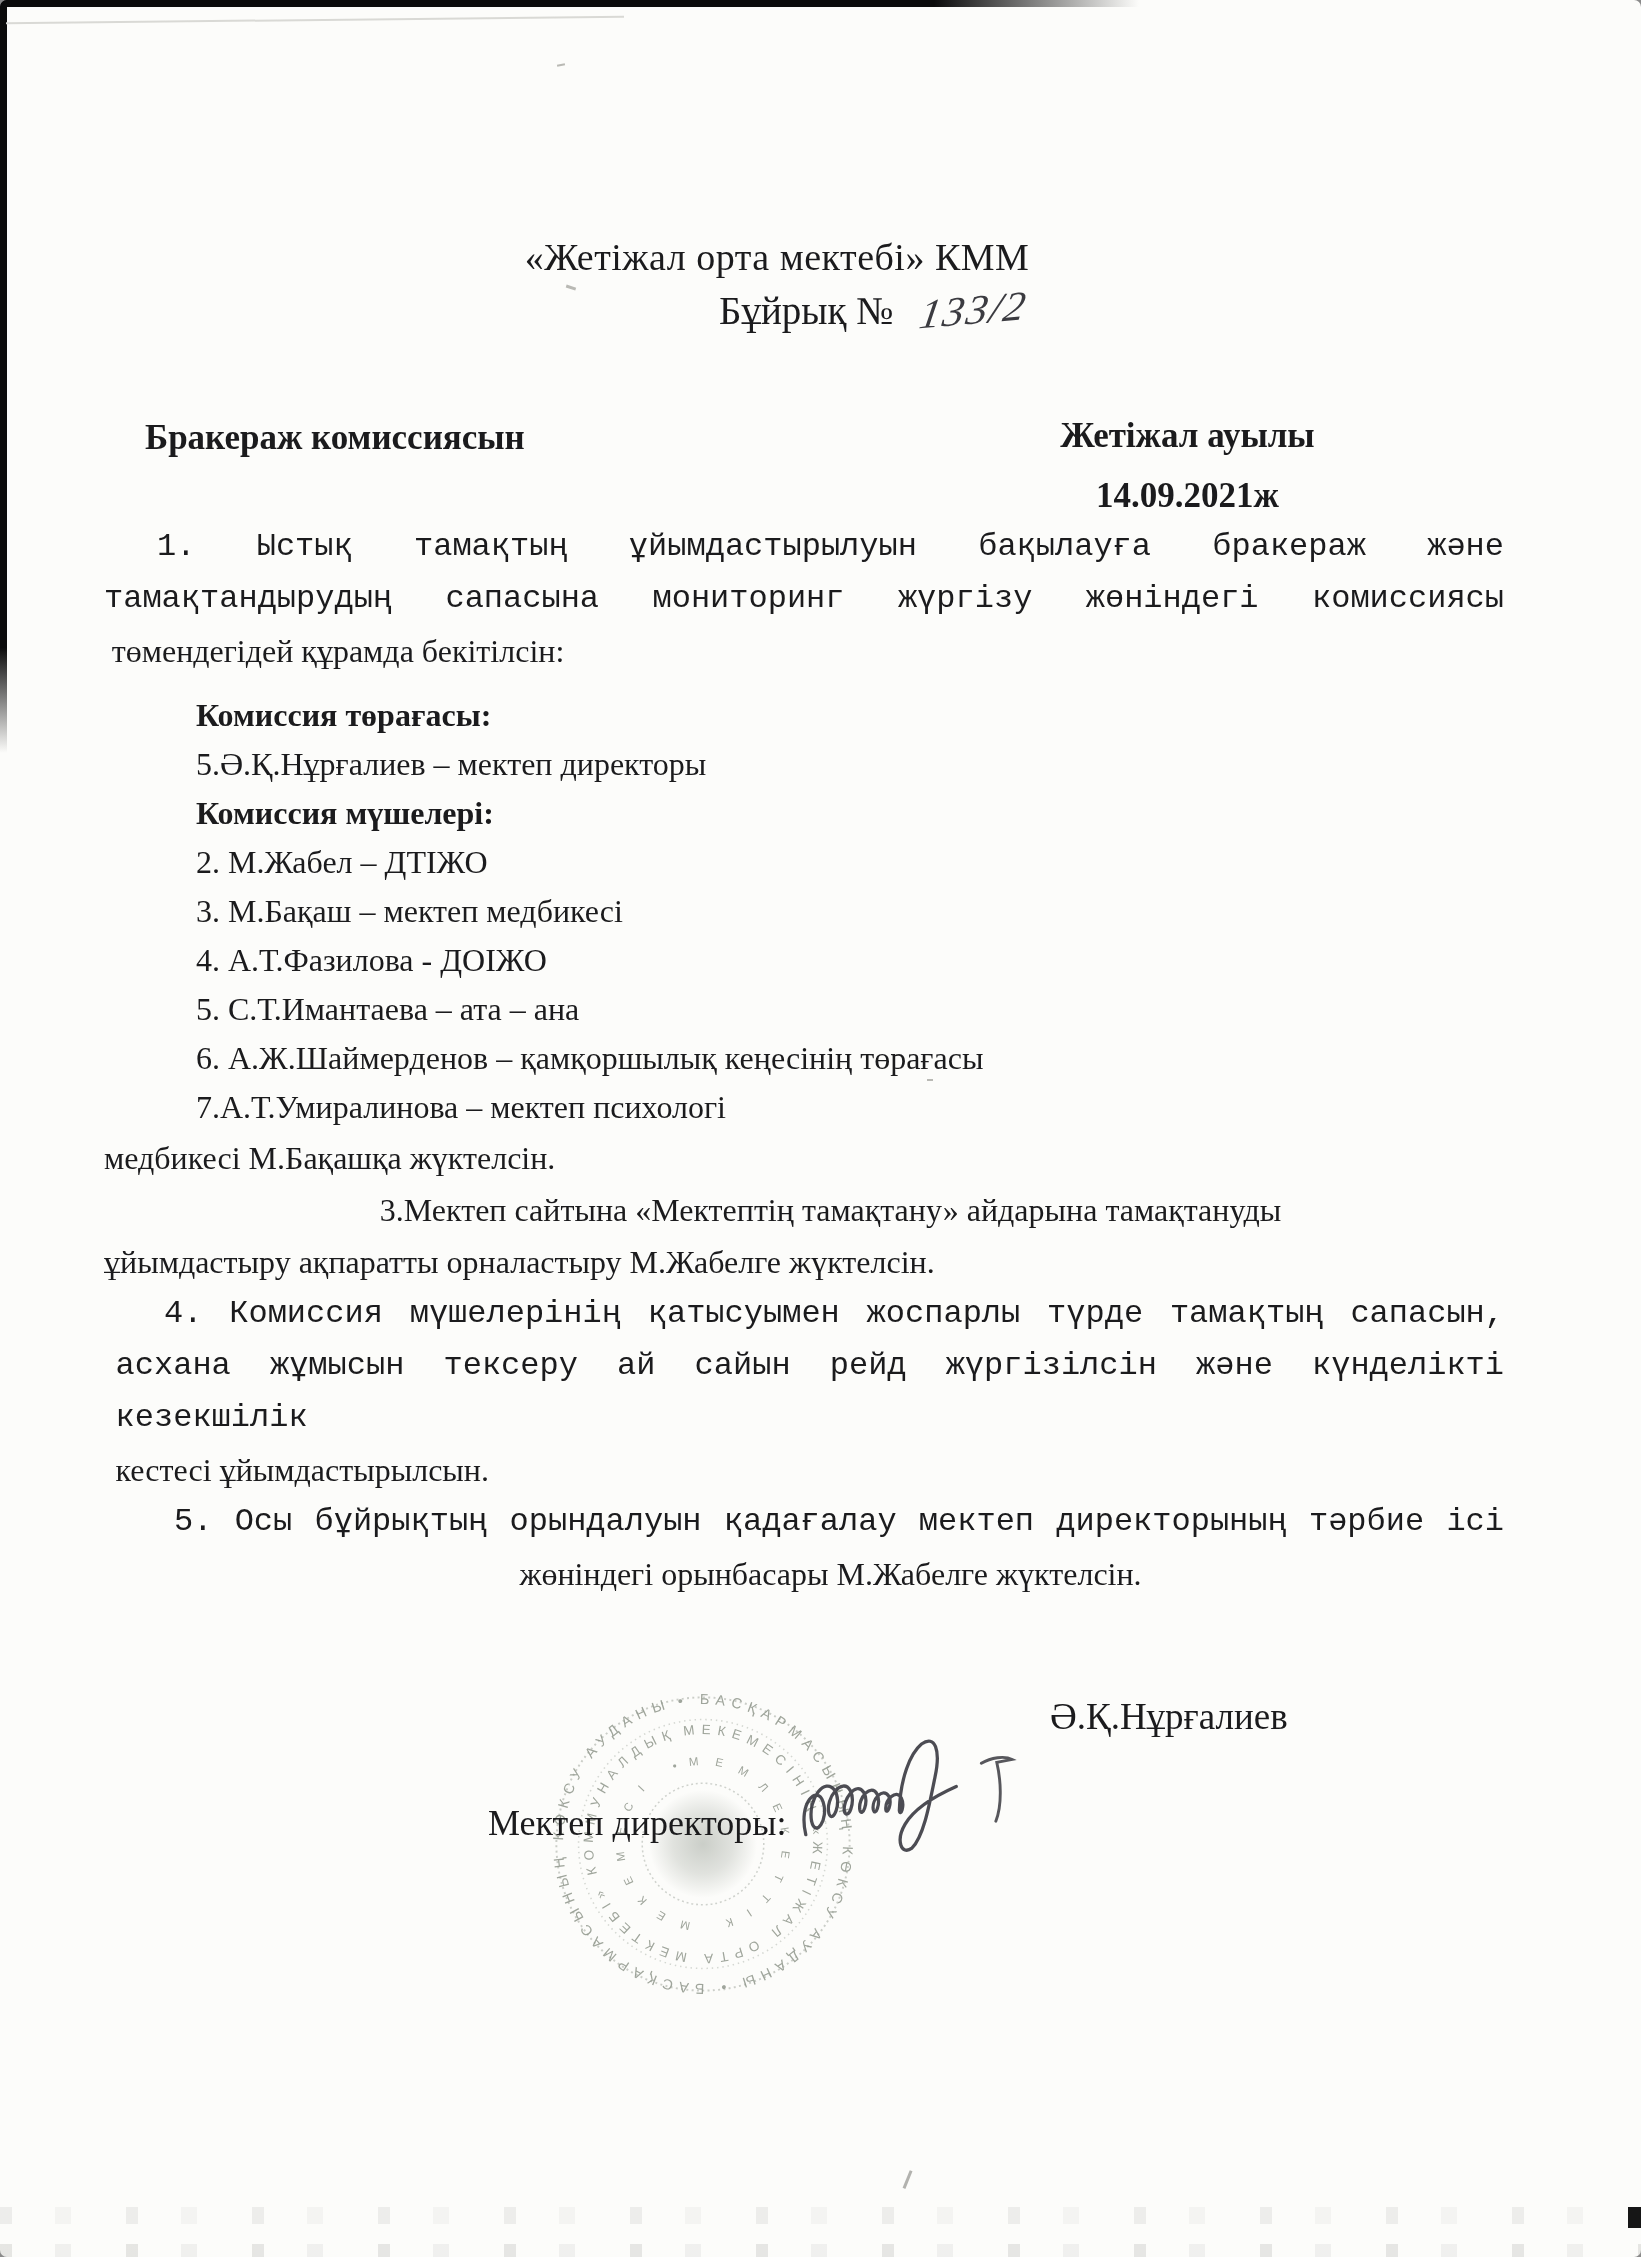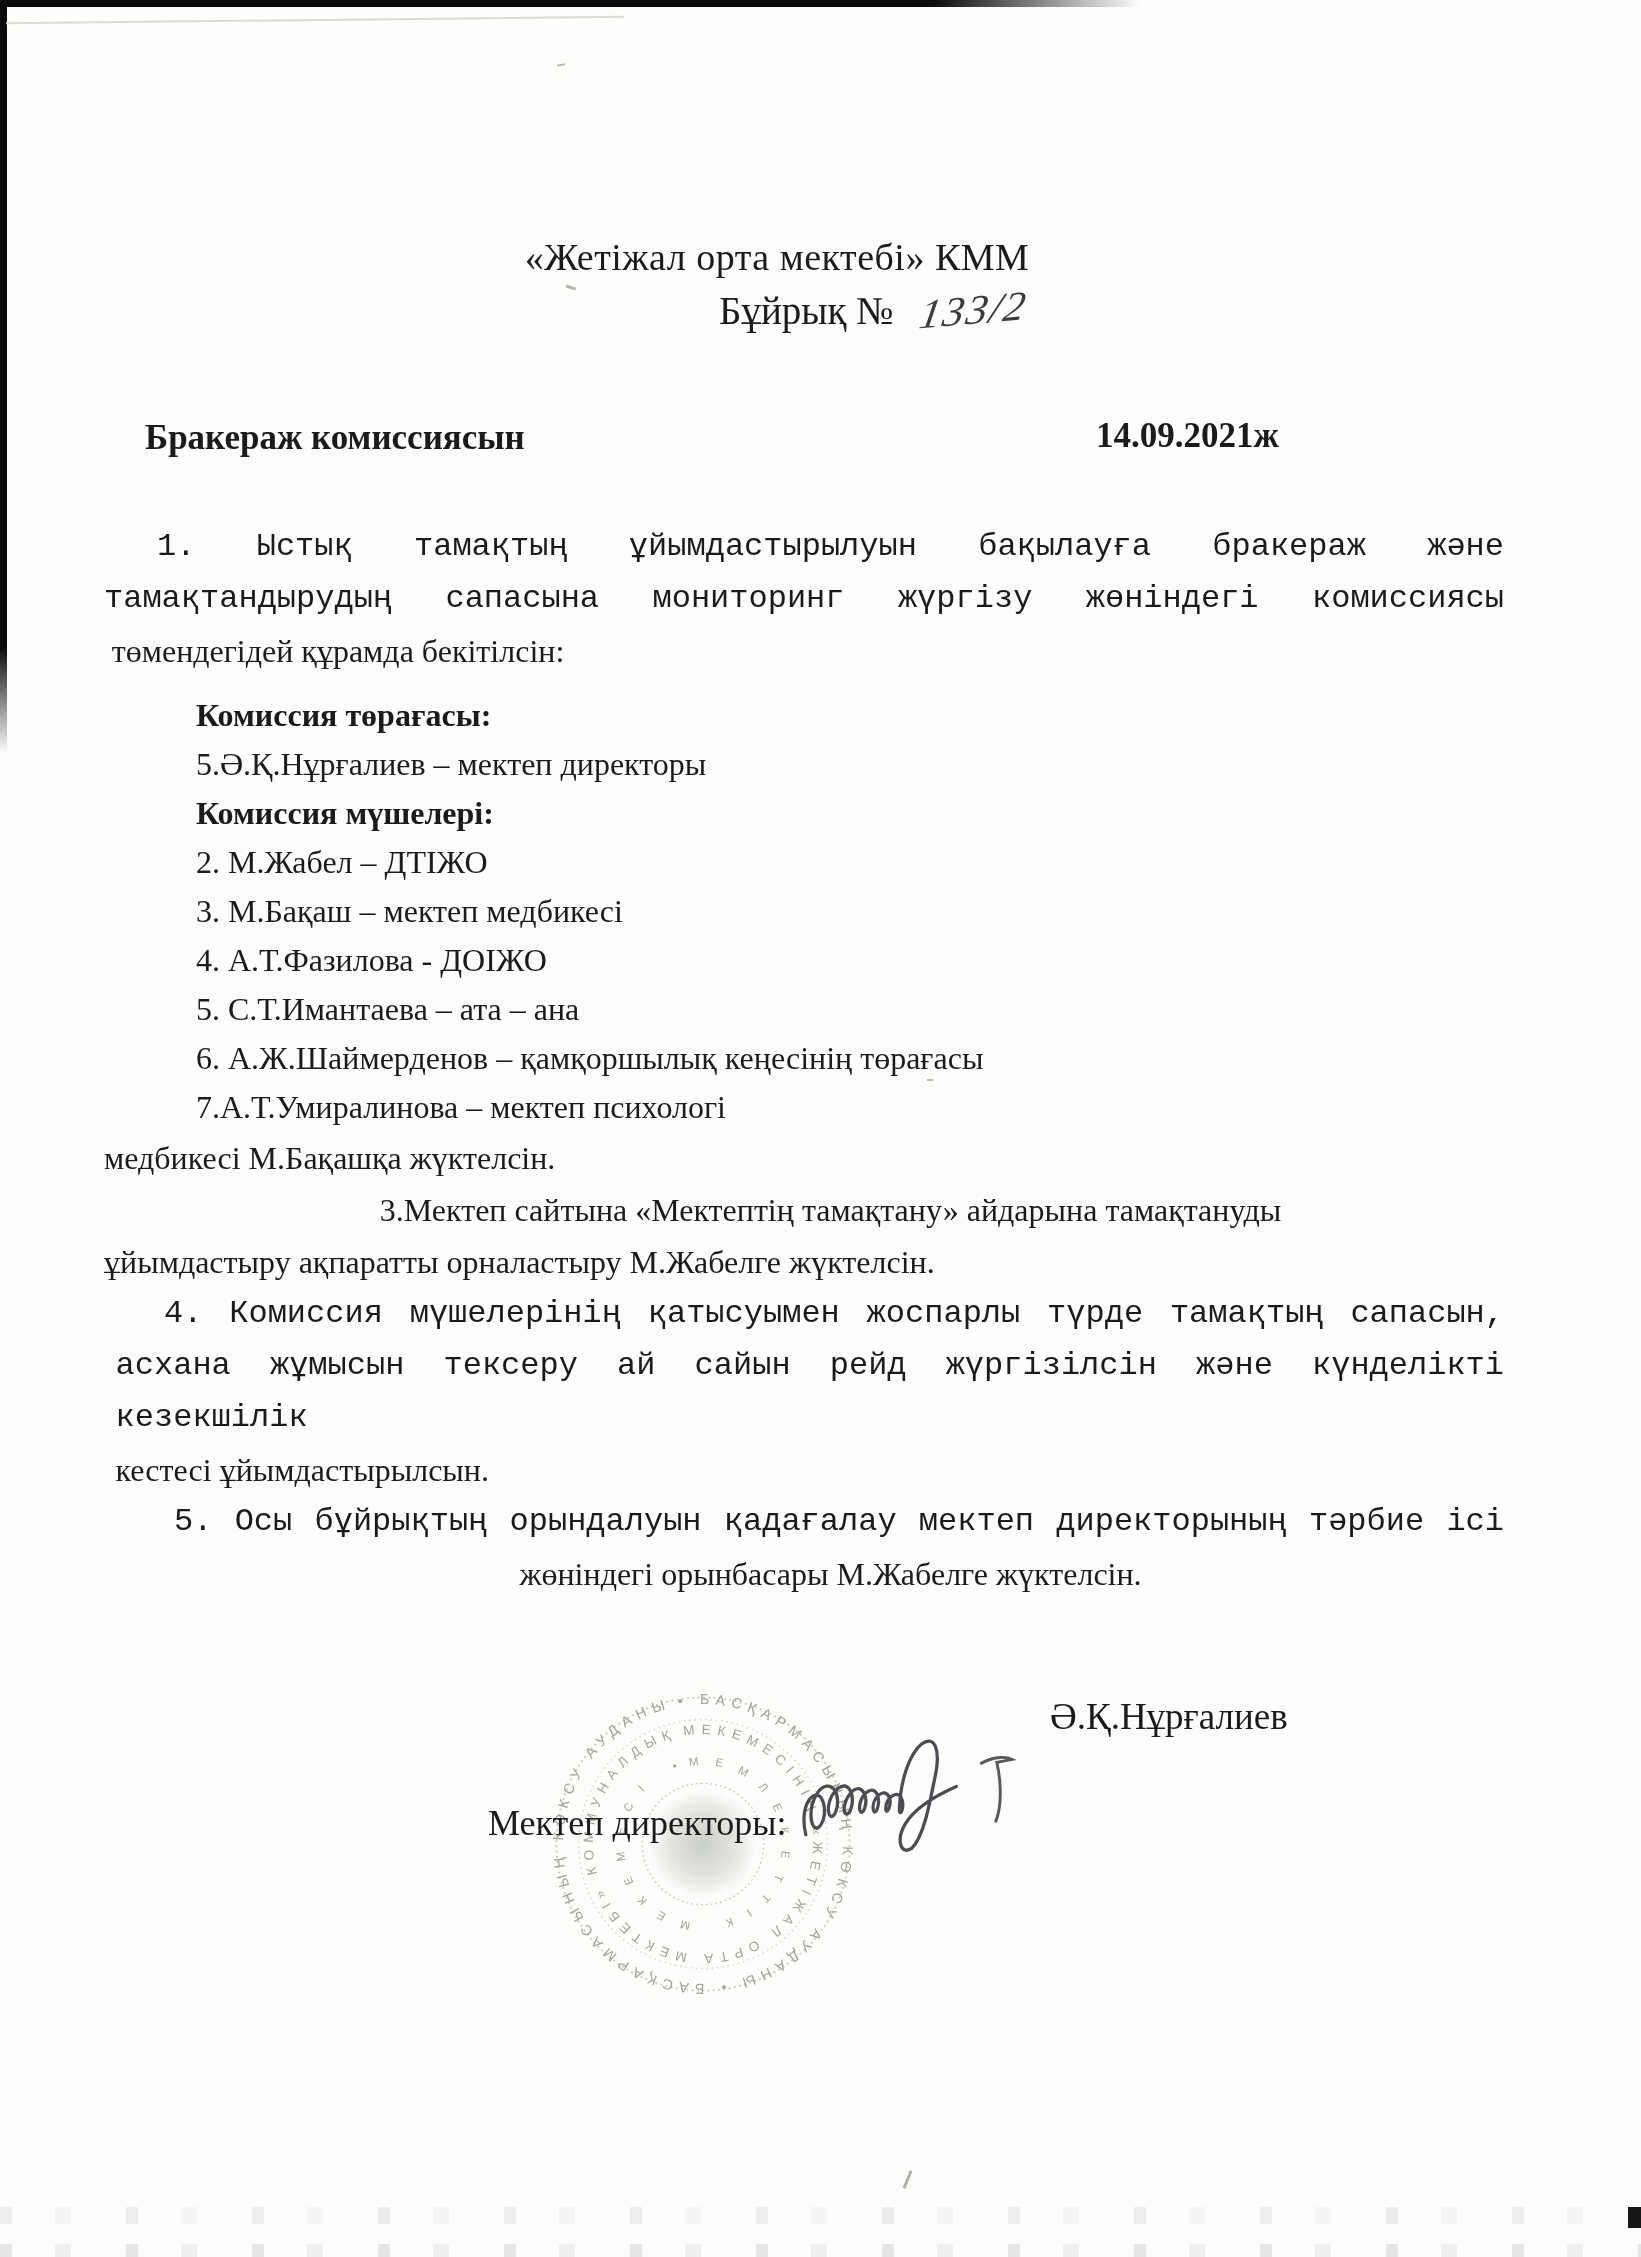--- a/index.html
+++ b/index.html
@@ -4,20 +4,21 @@
 <style>
   html,body{margin:0;padding:0;background:#8a8a8a;}
   .page{
     position:relative;
     width:1641px;height:2257px;
     margin:0 auto;
     background:#fcfcfa;
     overflow:hidden;
     font-family:"Liberation Serif","DejaVu Serif",serif;
     color:#1b1b1d;
+    border-radius:7px;
   }
   
   .edge-top{position:absolute;top:0;left:0;width:1139px;height:6.8px;
     background:linear-gradient(90deg,#0b0b0b 0 82%,rgba(11,11,11,0) 100%);}
   .edge-left{position:absolute;top:0;left:0;width:6.8px;height:753px;
     background:linear-gradient(180deg,#0b0b0b 0 86%,rgba(11,11,11,0) 100%);}
   .hairline{position:absolute;top:19.3px;left:5.8px;width:618px;height:1.9px;
     background:#d9d9d5;transform:rotate(-0.6deg);}
   .noise-band{position:absolute;left:0;width:1641px;opacity:.33;filter:blur(0.6px);
     background:repeating-linear-gradient(90deg,
@@ -76,20 +77,21 @@
   <div class="order-line">
     <span>Бұйрық №</span>
     <span class="order-number">133/2</span>
   </div>
 
   <div class="subject">
     <div>Бракераж комиссиясын</div>
   </div>
 
   <div class="place-date">
+    <div>Жетіжал ауылы</div>
     <div>14.09.2021ж</div>
   </div>
 
   <div class="body">
     <div class="ln just i55">1. Ыстық тамақтың ұйымдастырылуын бақылауға бракераж және</div>
     <div class="ln just">тамақтандырудың сапасына мониторинг жүргізу жөніндегі комиссиясы</div>
     <div class="ln i8">төмендегідей құрамда бекітілсін:</div>
 
     <div class="list">
       <div class="ln b">Комиссия төрағасы:</div>

